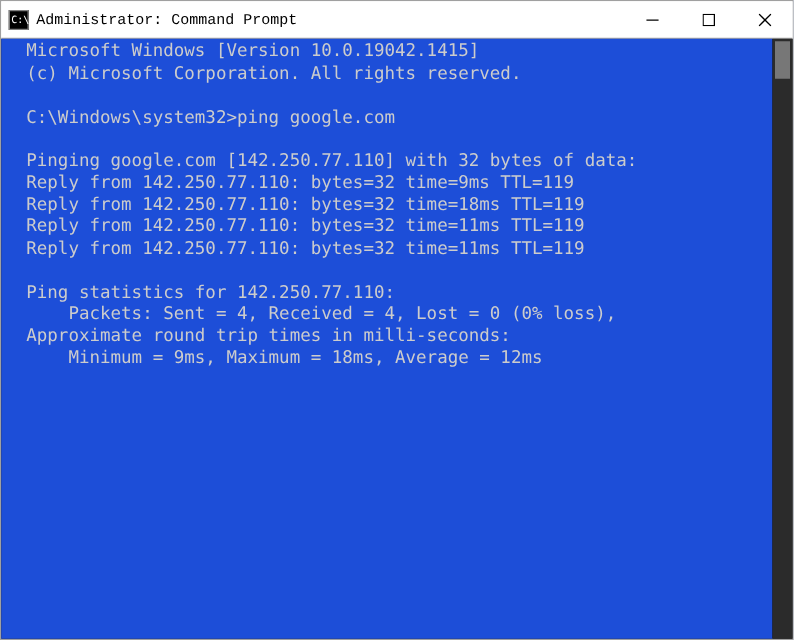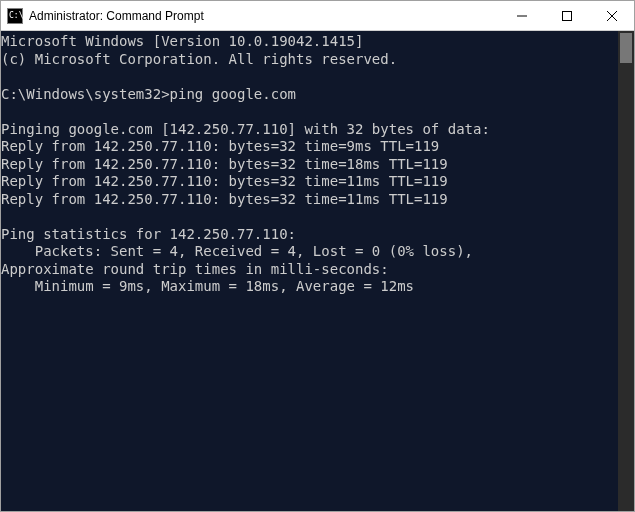--- a/index.html
+++ b/index.html
@@ -45,21 +45,21 @@
       padding-left: 1px;
       display: flex;
       align-items: center;
       justify-content: flex-start;
       font-family: Consolas, monospace;
     }
     .titlebar-text {
       flex: 1;
       font-size: 12px;
       color: #000000;
-      font-family: Liberation Sans, sans-serif;
+      font-family: Liberation Mono, monospace;
     }
     .titlebar-controls {
       display: flex;
       height: 100%;
     }
     .titlebar-btn {
       width: 45px;
       height: 100%;
       display: flex;
       align-items: center;
@@ -71,23 +71,23 @@
       cursor: pointer;
     }
     .terminal-wrapper {
       flex: 1;
       position: relative;
       background: #000000;
       display: flex;
     }
     .terminal {
       flex: 1;
-      background: #0f172a;
+      background: #1d4ed8;
       color: #cccccc;
-      padding: 2px 0;
+      padding: 2px 20px;
       font-family: Consolas, "Lucida Console", monospace;
       font-size: 14px;
       line-height: 1.25;
       white-space: pre;
       overflow: hidden;
     }
     .scrollbar {
       width: 16px;
       background: #2b2b2b;
       position: relative;

